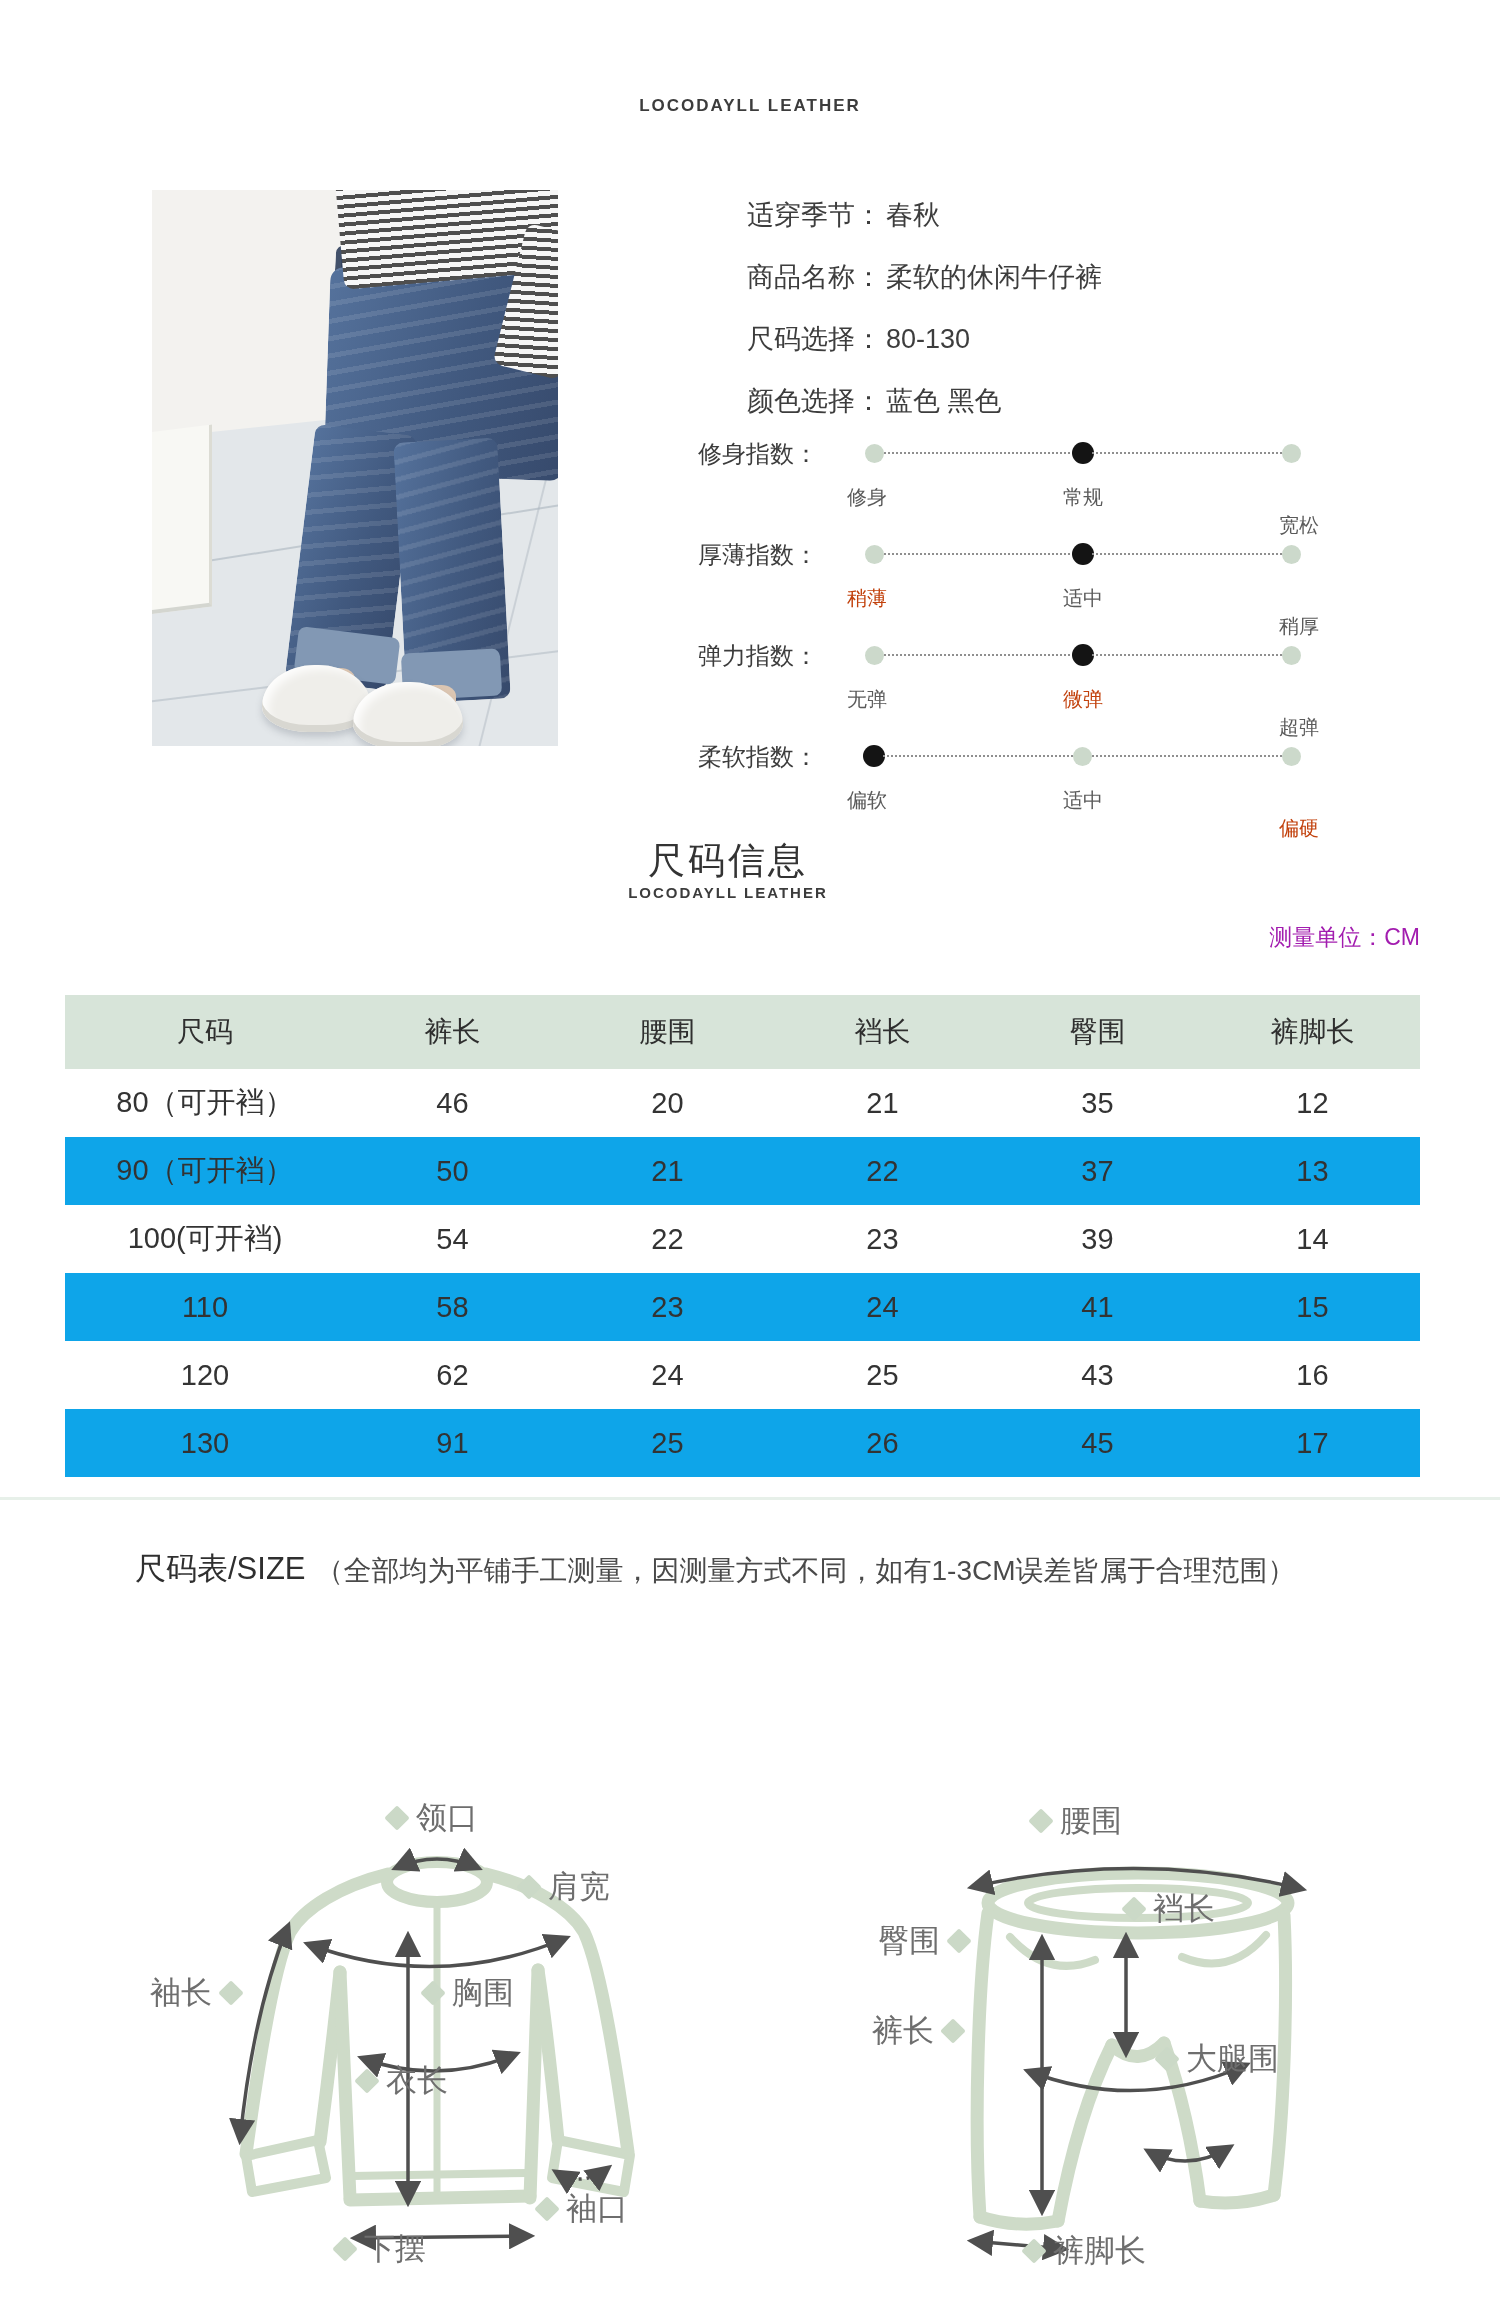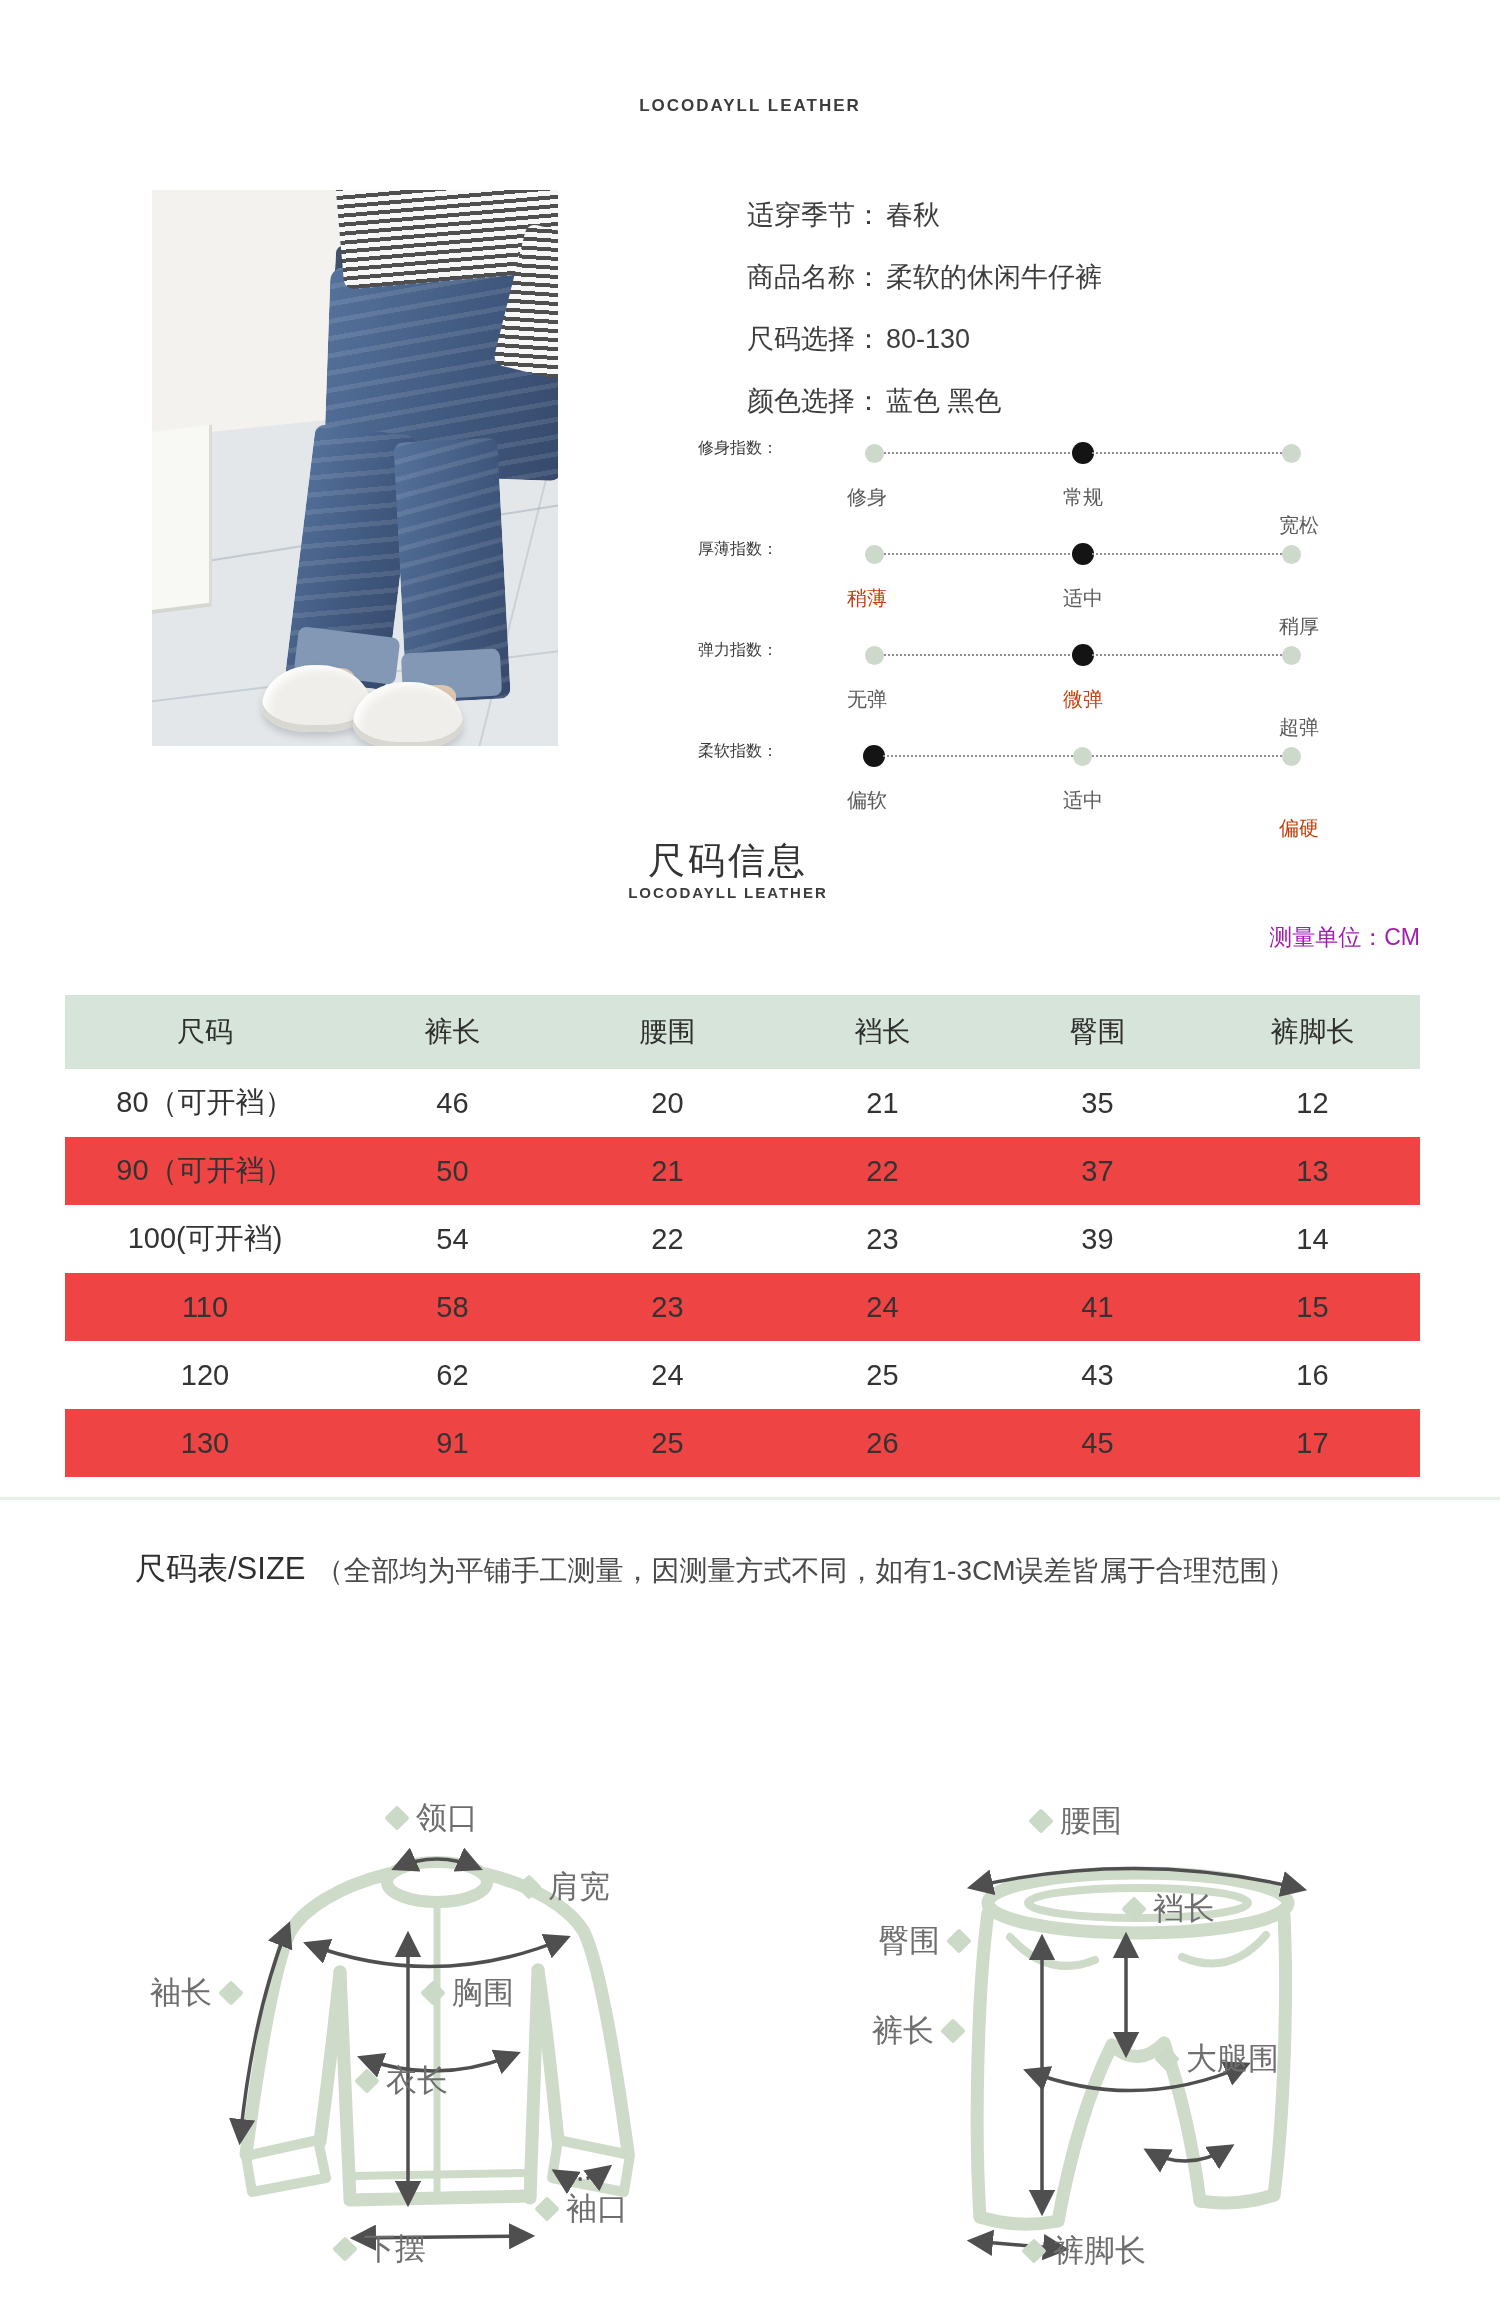--- a/index.html
+++ b/index.html
@@ -38,38 +38,38 @@
       background:repeating-linear-gradient(180deg,#f7f7f7 0 5px,#4f4f4f 5px 9px);border-radius:0 0 10px 10px;}
   .photo .sleeve{position:absolute;right:-5%;top:7%;width:17%;height:26%;transform:rotate(14deg);
       background:repeating-linear-gradient(170deg,#f7f7f7 0 5px,#4f4f4f 5px 9px);border-radius:10px;}
   
   .specs{position:absolute;left:747px;top:184px;}
   .spec-row{height:62px;font-size:27px;color:#3d3d3d;display:flex;align-items:center;}
   .spec-value{margin-left:4px;}
   
   .indices{position:absolute;left:698px;top:426px;width:660px;}
   .index-row{position:relative;height:101px;}
-  .index-label{position:absolute;left:0;top:12px;font-size:16px;color:#3c3c3c;font-weight:500;}
+  .index-label{position:absolute;left:0;top:12px;font-size:24px;color:#3c3c3c;font-weight:500;}
   .track{position:absolute;left:167px;top:16px;width:436px;display:flex;align-items:center;}
   .track .seg{flex:1;border-top:2px dotted #8f8f8f;height:0;}
   .dot{width:19px;height:19px;border-radius:50%;background:#ccd9cb;flex:0 0 auto;}
   .dot.active{width:22px;height:22px;background:#141414;margin:0 -2px;}
   .opts{position:absolute;left:167px;top:58px;width:436px;height:28px;}
   .opt{position:absolute;transform:translateX(-50%);font-size:20px;color:#5a5a5a;white-space:nowrap;}
   .opt.o0{left:2px;} .opt.o1{left:50%;text-align:right;} .opt.o2{left:calc(100% - 2px);margin-top:28px;}
   .opt.green{color:#c2410c;}
   
   .size-title{position:absolute;left:0;right:44px;top:836px;text-align:center;font-size:37px;letter-spacing:3px;color:#333;font-weight:500;}
   .size-subtitle{position:absolute;left:0;right:44px;top:884px;text-align:center;font-size:15px;letter-spacing:2px;color:#3c3c3c;font-weight:700;}
   .unit-note{position:absolute;right:80px;top:922px;font-size:23px;color:#a21caf;}
   
   .size-table{position:absolute;left:65px;top:995px;width:1355px;border-collapse:collapse;table-layout:fixed;}
   .size-table th{height:72px;font-size:28px;font-weight:500;color:#2f2f2f;background:#d7e4d9;}
   .size-table td{height:66px;font-size:29px;color:#333;text-align:center;font-weight:400;}
-  .size-table tr.green td{background:#ef4444;}
+  .size-table tr.green td{background:#0ea5e9;}
   .divider{position:absolute;left:0;top:1497px;width:1500px;height:3px;background:#e7f0e9;}
   
   .note{position:absolute;left:135px;top:1548px;display:flex;align-items:center;gap:10px;}
   .note-title{font-size:31px;color:#2f2f2f;font-weight:500;}
   .note-body{font-size:28px;color:#4a4a4a;padding-top:3px;}
   
   .diagram-svg{position:absolute;}
   .mlabel{position:absolute;display:flex;align-items:center;gap:10px;font-size:31px;color:#6e6e6e;white-space:nowrap;}
   .mlabel.rev{flex-direction:row-reverse;}
   .diamond{width:18px;height:18px;background:#cbd9c7;transform:rotate(45deg);border-radius:2px;flex:0 0 auto;}

